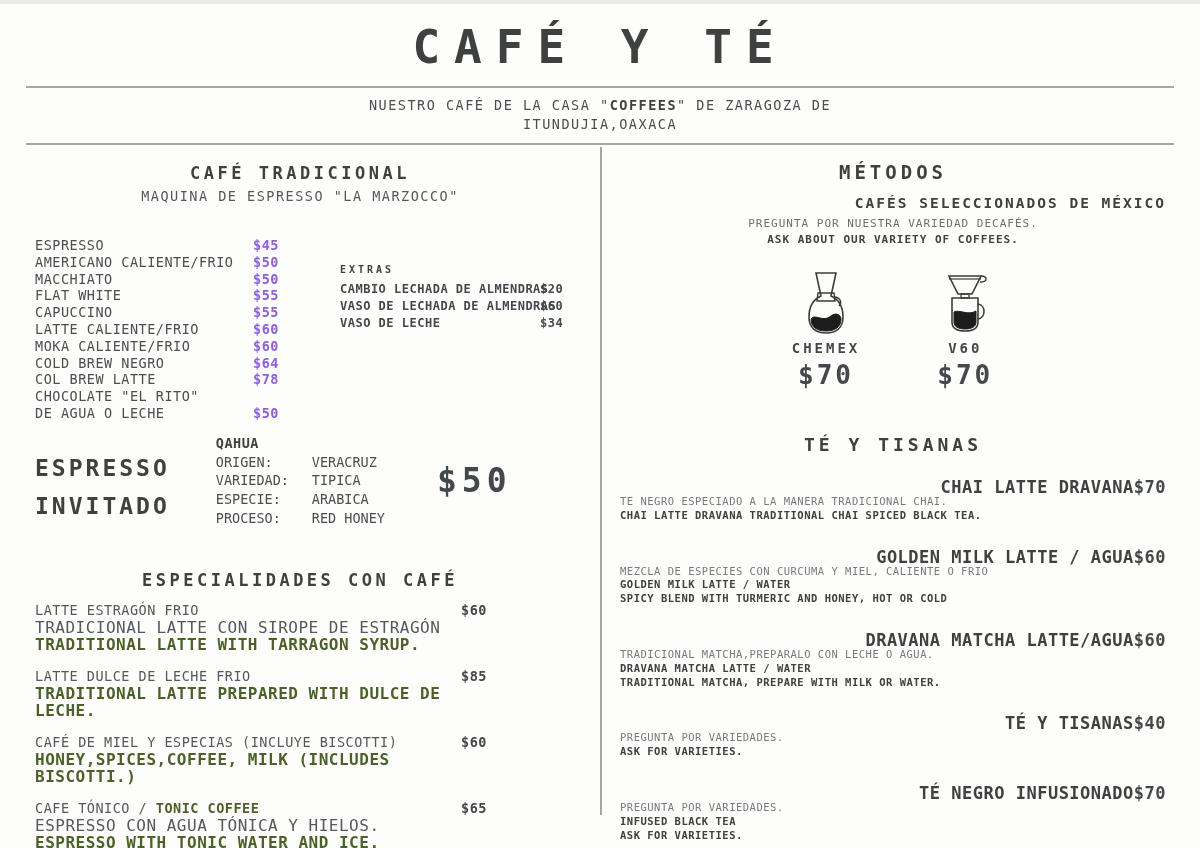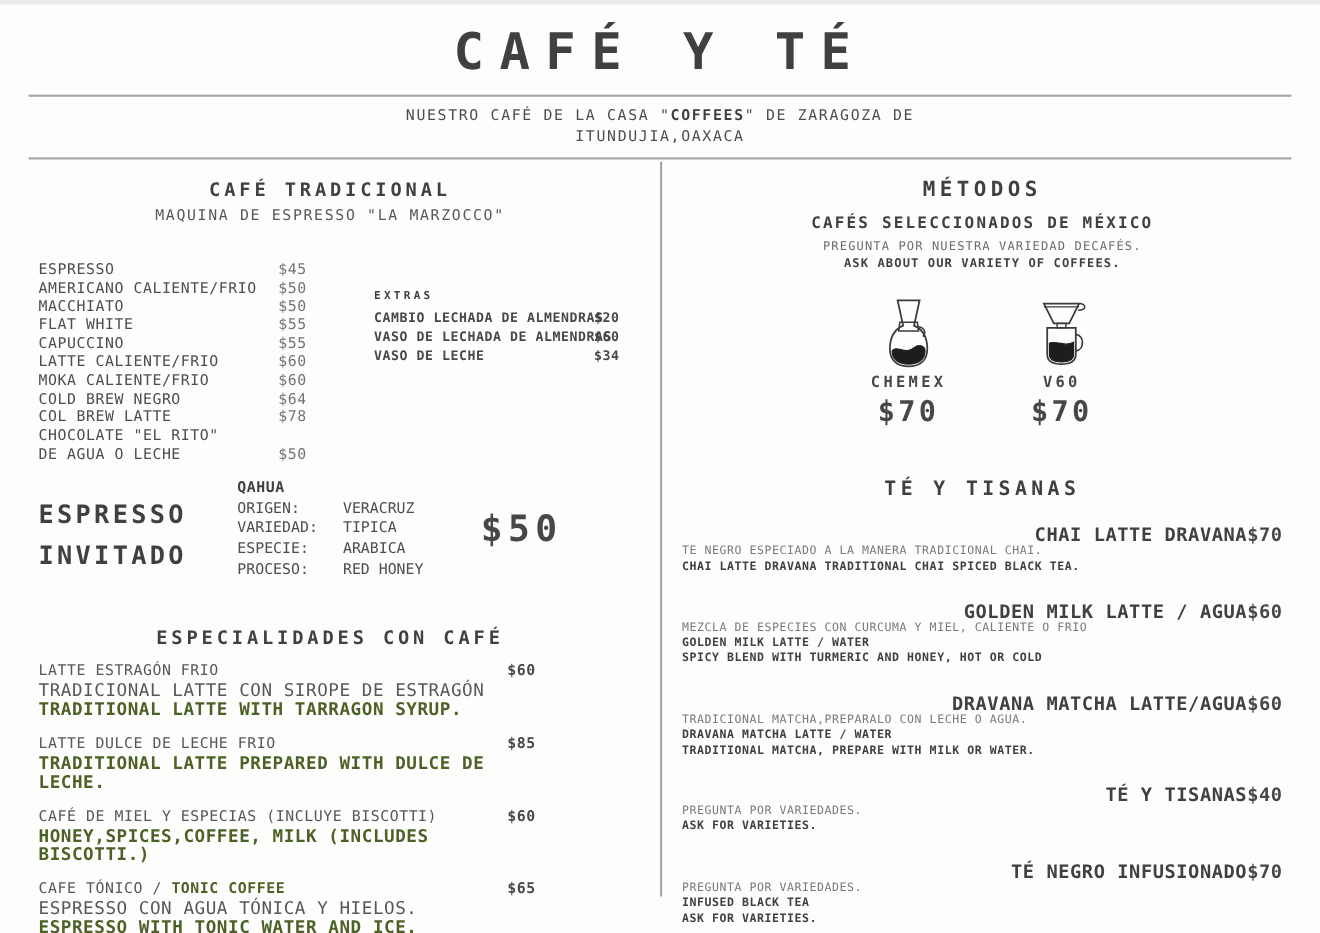--- a/index.html
+++ b/index.html
@@ -44,21 +44,21 @@
   .sec-sub{
     font-size:13.5px;letter-spacing:1.5px;color:#55585a;
     text-align:center;margin-top:5px;
   }
   .head-block{width:530px;}
   
   .trad-row{position:relative;margin-top:33px;}
   .plist{width:300px;}
   .prow{display:flex;font-size:13.5px;line-height:16.8px;letter-spacing:0.5px;}
   .pname{width:218px;white-space:nowrap;}
-  .pprice{font-weight:normal;color:#737373;}
+  .pprice{font-weight:bold;color:#8b5cf6;}
   .extras{position:absolute;left:305px;top:27px;width:260px;}
   .extras-head{font-size:10px;font-weight:bold;letter-spacing:3px;color:#3e4140;margin:0 0 6px 0;}
   .xrow{display:flex;font-size:12px;line-height:17px;font-weight:bold;letter-spacing:0.5px;color:#45484a;}
   .xname{width:200px;white-space:nowrap;}
   
   .guest{display:flex;margin-top:12px;}
   .guest-title{
     font-size:23px;font-weight:bold;letter-spacing:3px;
     line-height:38px;color:#3e4140;margin-top:15px;white-space:nowrap;
   }
@@ -79,21 +79,21 @@
   .sp-price{font-weight:bold;color:#454848;}
   .dline{font-size:16px;line-height:17px;letter-spacing:0.5px;}
   .ln-plain{color:#55585a;}
   .ln-green{color:#4c6126;font-weight:bold;}
   .ln-bold{color:#3e4140;font-weight:bold;}
   .ln-light{color:#77797c;}
   .part-plain{color:#55585a;}
   .part-green{color:#4c6126;font-weight:bold;}
   
   .r-head{margin-top:16px;font-size:19px;letter-spacing:4px;}
-  .r-sub{font-size:14.5px;font-weight:bold;letter-spacing:2px;color:#3e4140;text-align:center;margin-top:12px;}
+  .r-sub{font-size:14.5px;font-weight:bold;letter-spacing:2px;color:#3e4140;text-align:right;margin-top:12px;}
   .r-note1{font-size:11px;letter-spacing:1px;color:#6b6e70;text-align:center;margin-top:6px;}
   .r-note2{font-size:11px;font-weight:bold;letter-spacing:1px;color:#3e4140;text-align:center;margin-top:3px;}
   .methods{display:flex;justify-content:center;gap:76px;margin-top:24px;}
   .method-card{text-align:center;}
   .method-icon{display:block;margin:0 auto;}
   .method-name{font-size:14px;font-weight:bold;letter-spacing:3px;color:#45484a;margin-top:4px;}
   .method-price{font-size:26px;font-weight:bold;letter-spacing:3px;color:#45484a;margin-top:4px;}
   .teas-head{margin-top:44px;font-size:18px;letter-spacing:4px;}
   .teas{margin-top:24px;}
   .tea-item{margin-bottom:26px;}

